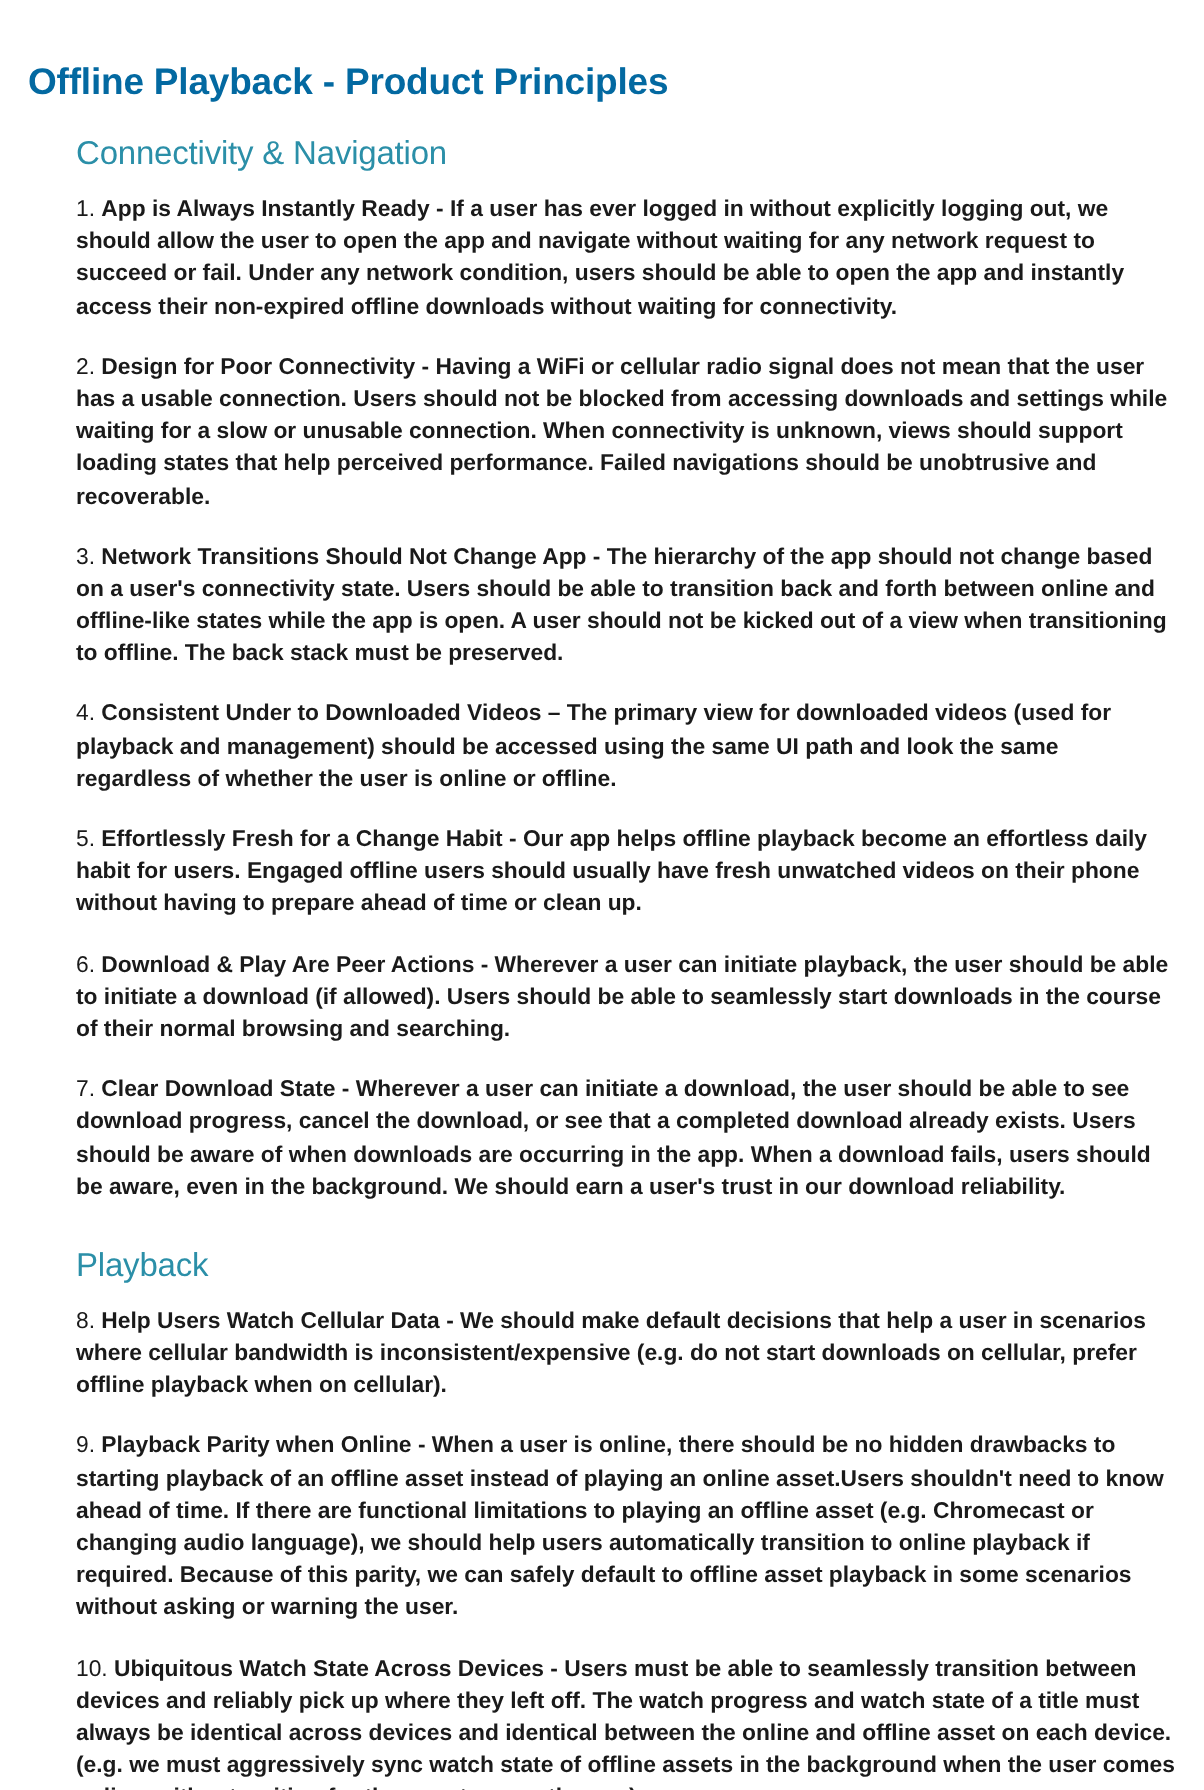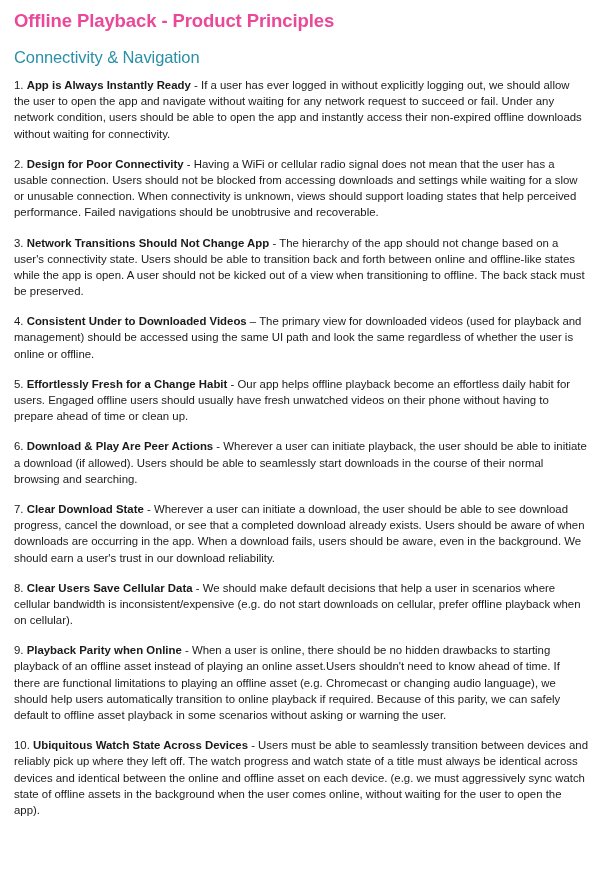--- a/index.html
+++ b/index.html
@@ -15,26 +15,27 @@
     -webkit-font-smoothing: antialiased;
   }
   .page {
     width: 602px;
     box-sizing: border-box;
     padding: 10px 14px 20px 14px;
   }
   .doc-title {
     font-size: 18.5px;
     font-weight: bold;
-    color: #ec4899;
-    margin: 0 0 16px 0;
+    color: #0369a1;
+    margin: 20px 0 16px 0;
     letter-spacing: -0.1px;
   }
   .section {
     margin-bottom: 6px;
+    margin-left: 24px;
   }
   .section-heading {
     font-size: 16.5px;
     font-weight: normal;
     color: #2b8fa8;
     margin: 0 0 10px 0;
     letter-spacing: -0.1px;
   }
   .section + .section .section-heading {
     margin-top: 22px;
@@ -47,21 +48,21 @@
     text-align: left;
   }
   .principle .num {
     font-weight: normal;
   }
   .principle .lead {
     font-weight: bold;
     text-align: center;
   }
   .principle .body {
-    font-weight: normal;
+    font-weight: bold;
   }
 </style>
 </head>
 <body>
 
 <div class="page">
 
   <h1 class="doc-title">Offline Playback - Product Principles</h1>
 
   <div class="section">
@@ -93,23 +94,24 @@
     <p class="principle">
       <span class="num">6. </span><span class="lead">Download &amp; Play Are Peer Actions</span><span class="body"> - Wherever a user can initiate playback, the user should be able to initiate a download (if allowed). Users should be able to seamlessly start downloads in the course of their normal browsing and searching.</span>
     </p>
 
     <p class="principle">
       <span class="num">7. </span><span class="lead">Clear Download State</span><span class="body"> - Wherever a user can initiate a download, the user should be able to see download progress, cancel the download, or see that a completed download already exists. Users should be aware of when downloads are occurring in the app. When a download fails, users should be aware, even in the background. We should earn a user's trust in our download reliability.</span>
     </p>
   </div>
 
   <div class="section">
+    <h2 class="section-heading">Playback</h2>
 
     <p class="principle">
-      <span class="num">8. </span><span class="lead">Clear Users Save Cellular Data</span><span class="body"> - We should make default decisions that help a user in scenarios where cellular bandwidth is inconsistent/expensive (e.g. do not start downloads on cellular, prefer offline playback when on cellular).</span>
+      <span class="num">8. </span><span class="lead">Help Users Watch Cellular Data</span><span class="body"> - We should make default decisions that help a user in scenarios where cellular bandwidth is inconsistent/expensive (e.g. do not start downloads on cellular, prefer offline playback when on cellular).</span>
     </p>
 
     <p class="principle">
       <span class="num">9. </span><span class="lead">Playback Parity when Online</span><span class="body"> - When a user is online, there should be no hidden drawbacks to starting playback of an offline asset instead of playing an online asset.Users shouldn't need to know ahead of time. If there are functional limitations to playing an offline asset (e.g. Chromecast or changing audio language), we should help users automatically transition to online playback if required. Because of this parity, we can safely default to offline asset playback in some scenarios without asking or warning the user.</span>
     </p>
 
     <p class="principle">
       <span class="num">10. </span><span class="lead">Ubiquitous Watch State Across Devices</span><span class="body"> - Users must be able to seamlessly transition between devices and reliably pick up where they left off. The watch progress and watch state of a title must always be identical across devices and identical between the online and offline asset on each device. (e.g. we must aggressively sync watch state of offline assets in the background when the user comes online, without waiting for the user to open the app).</span>
     </p>
   </div>

